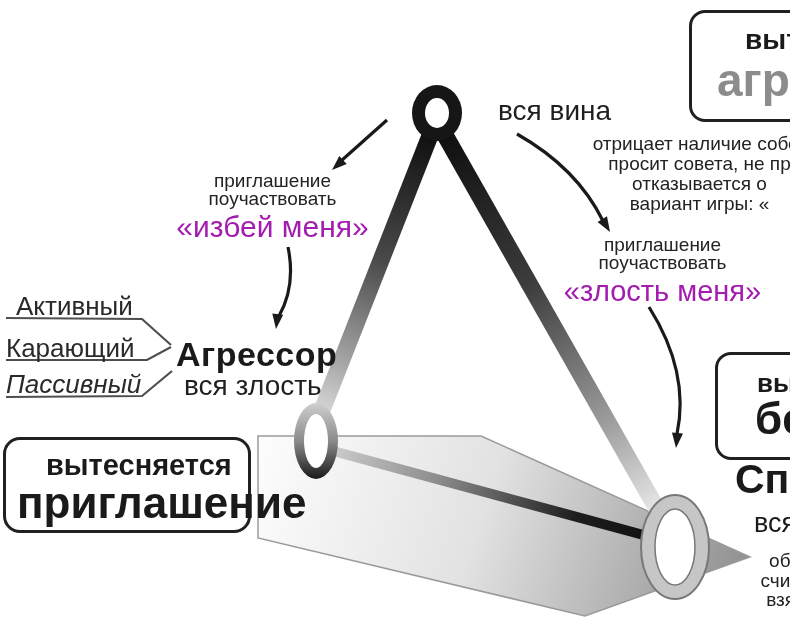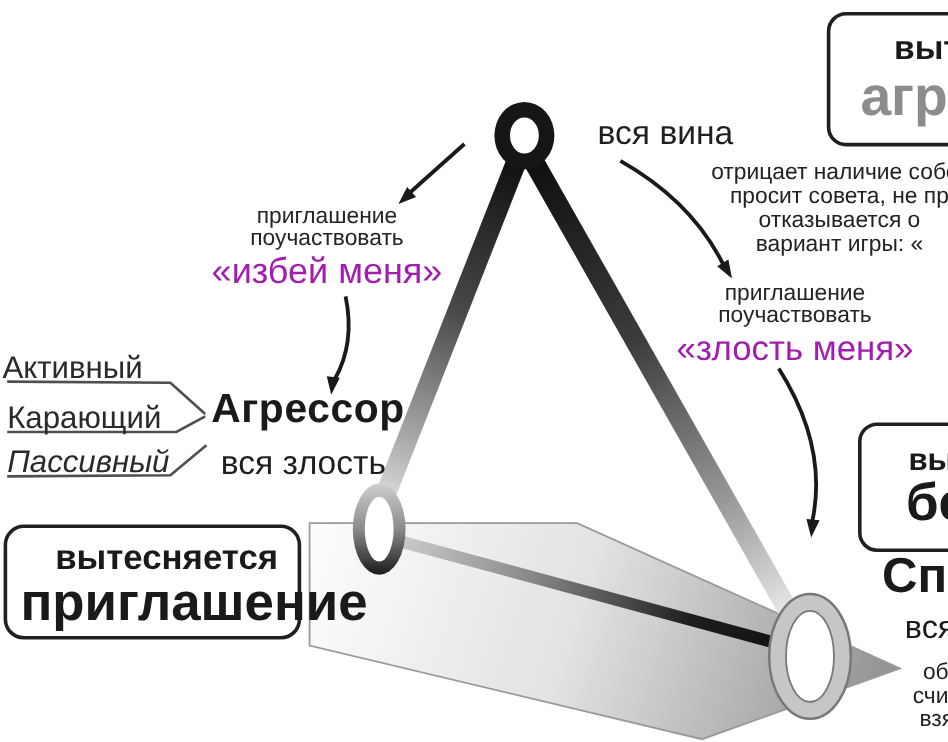--- a/index.html
+++ b/index.html
@@ -116,25 +116,25 @@
   <div class="invite">поучаствовать</div>
   <div class="quote">«избей меня»</div>
 </div>
 
 <div class="txt center" style="left:555px;top:236px;width:215px;">
   <div class="invite">приглашение</div>
   <div class="invite">поучаствовать</div>
   <div class="quote" style="font-size:29px;">«злость меня»</div>
 </div>
 
-<div class="txt mode" style="left:2px;top:291px;text-align:center;">Активный</div>
+<div class="txt mode" style="left:16px;top:291px;text-align:center;">Активный</div>
 <div class="txt mode" style="left:6px;top:333px;">Карающий</div>
 <div class="txt mode" style="left:6px;top:369px;font-style:italic;">Пассивный</div>
 
-<div class="txt role-aggressor" style="left:176px;top:322px;">Агрессор</div>
+<div class="txt role-aggressor" style="left:176px;top:335px;">Агрессор</div>
 <div class="txt feeling-big" style="left:184px;top:370px;">вся злость</div>
 
 <div class="rbox" style="left:3px;top:437px;width:242px;height:90px;border-width:3.5px;border-radius:17px;">
   <span class="small-l1" style="left:40px;top:9px;font-size:29px;">вытесняется</span>
   <span class="small-l2" style="left:11px;top:38px;">приглашение</span>
 </div>
 
 <div class="rbox" style="left:689px;top:10px;width:165px;height:106px;border-radius:16px;">
   <span class="box-l1" style="left:53px;top:11px;">выт</span>
   <span class="box-l2" style="left:25px;top:40px;font-size:46px;color:#8c8c8c;">агр</span>

